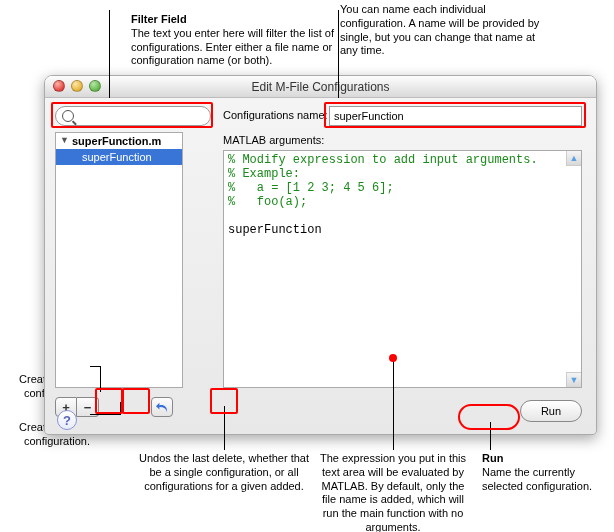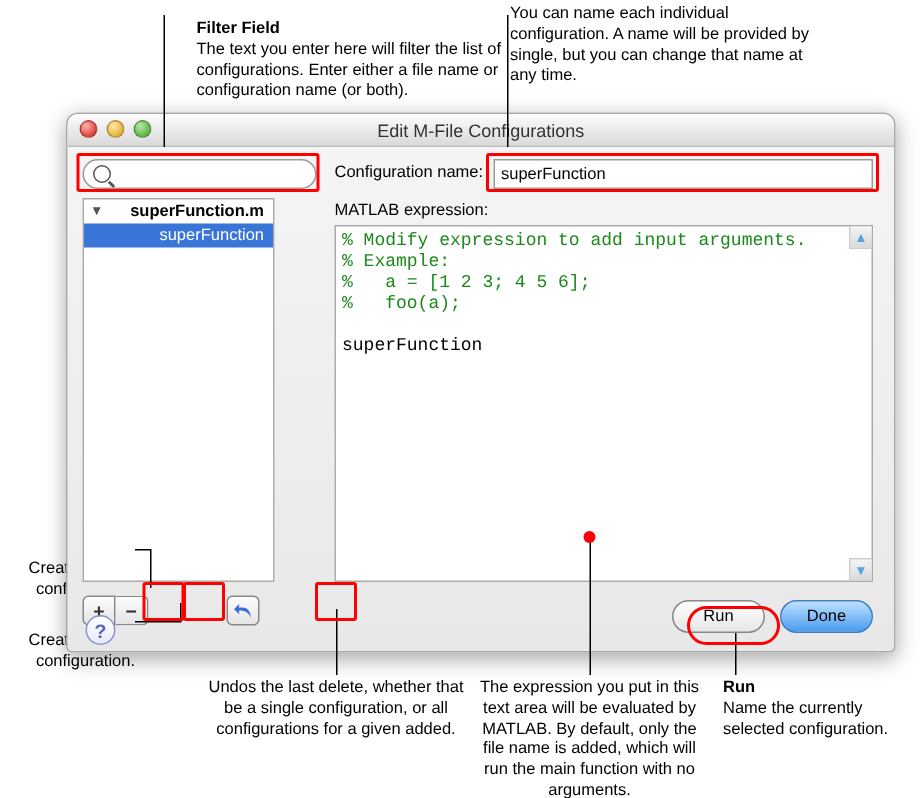--- a/index.html
+++ b/index.html
@@ -63,21 +63,21 @@
     position: absolute; left: 10px; top: 8px; width: 156px; height: 20px;
     border: 1px solid #999; border-radius: 10px; background: #fff;
     display: flex; align-items: center; padding: 0 6px;
   }
   .search .mag { width: 12px; height: 12px; border: 1.5px solid #555; border-radius: 50%; position: relative; flex-shrink:0;}
   .search .mag::after { content:""; position:absolute; width:5px; height:1.5px; background:#555; bottom:-2px; right:-4px; transform:rotate(45deg); }
   .search input { border:none; outline:none; font-size:11px; width:100%; background:transparent; margin-left:4px;}
 
   .tree {
     position: absolute; left: 10px; top: 34px; width: 128px; bottom: 46px;
-    background: #fff; border: 1px solid #aaa; text-align: right;
+    background: #fff; border: 1px solid #aaa;
   }
   .tree-row { padding: 2px 6px 2px 14px; font-size: 11px; position:relative;}
   .tree-row.header { padding-left: 16px; font-weight: bold; }
   .tree-row.header::before { content:"▼"; position:absolute; left:4px; top:2px; font-size:9px; color:#555;}
   .tree-row.selected { background: #3875d7; color: #fff; padding-left: 26px;}
 
   .toolbar-bottom {
     position: absolute; left: 10px; bottom: 14px; width: 156px; height: 26px;
     display: flex; align-items: center; gap: 0;
   }
@@ -224,38 +224,35 @@
           <path d="M5 2 L1 6 L5 10 L5 7 C10 7 13 9 14 13 C14 6 10 4 5 5 Z" fill="#3a6fd8"></path>
         </svg>
       </div>
     </div>
 
     <div style="position:absolute; left:12px; bottom:-14px;"></div>
     <div style="position:absolute; left:12px; top:312px; width:20px; height:20px; border-radius:50%; border:1px solid #8a93d4; background:linear-gradient(#fff,#e8ecfb); text-align:center; line-height:19px; color:#5964b8; font-weight:bold; font-size:13px;">
       <span>?</span>
     </div>
 
-    <div class="cfg-label">Configuration name:</div>
+    <div class="cfg-label">Configurations name:</div>
     <input class="cfg-input" type="text" value="superFunction" style="">
 
-    <div class="expr-label">MATLAB expression:</div>
+    <div class="expr-label">MATLAB arguments:</div>
 
     <div class="expr-area">
       <div class="scroll-up">▲</div>
       <div class="scroll-down">▼</div>
       <div class="expr-text"><span class="cm">% Modify expression to add input arguments.</span>
 <span class="cm">% Example:</span>
 <span class="cm">%   a = [1 2 3; 4 5 6];</span>
 <span class="cm">%   foo(a);</span>
 
 <span>superFunction</span></div>
     </div>
 
     <div class="action-buttons">
       <div class="mac-btn white">
         <span>Run</span>
       </div>
-      <div class="mac-btn blue">
-        <span>Done</span>
-      </div>
     </div>
   </div>
 </div>
 
 </body></html>

